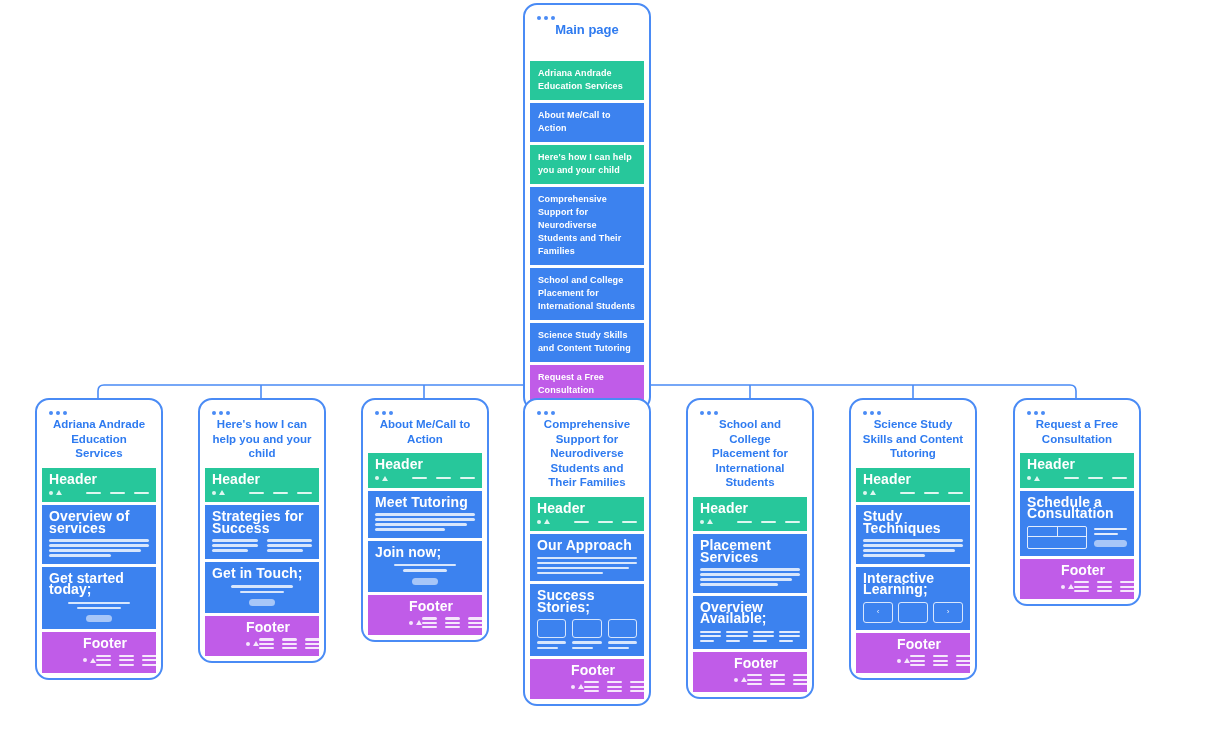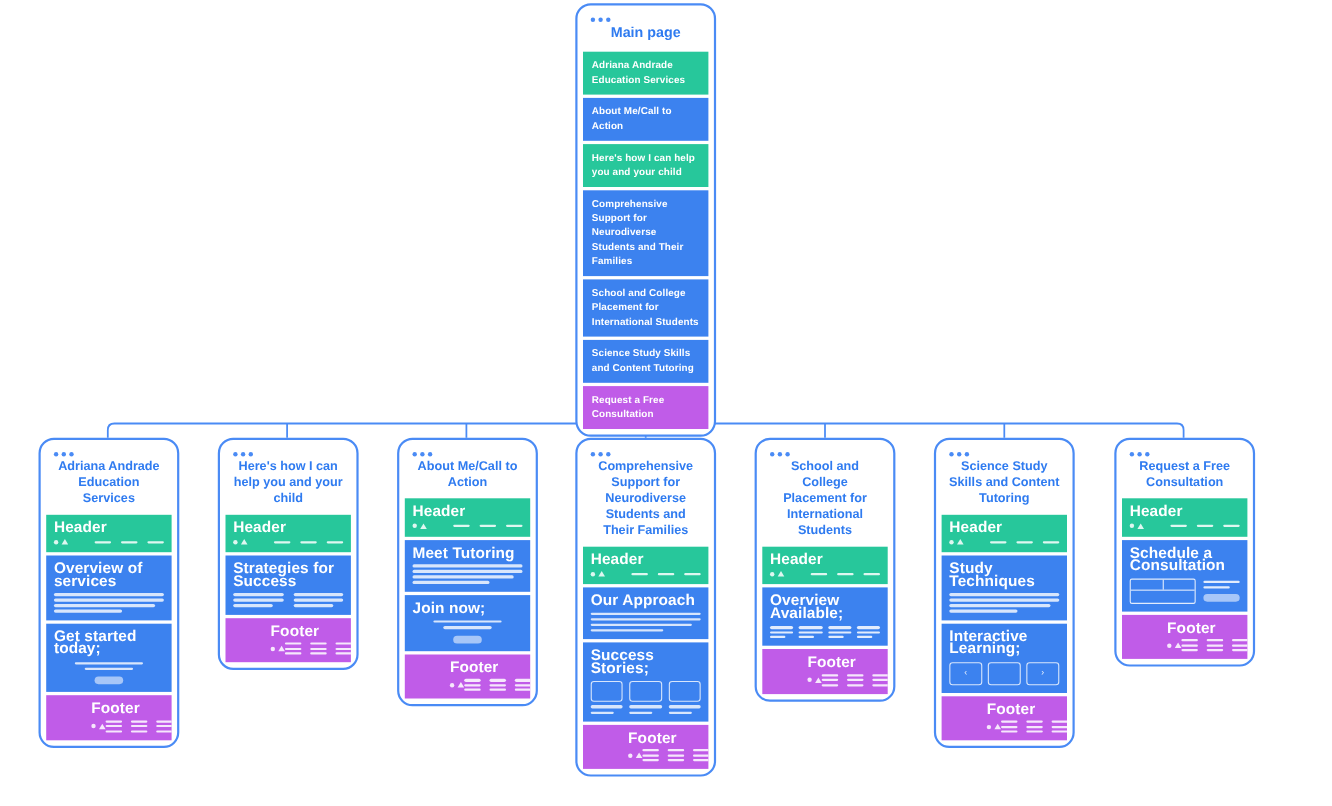--- a/index.html
+++ b/index.html
@@ -31,21 +31,21 @@
   }
   .dots i{width:4px;height:4px;border-radius:50%;background:#4A8BF5;display:block;}
   .card-title{
     color:#2F7BF0;
     font-weight:bold;
     font-size:11.5px;
     line-height:14.6px;
     text-align:center;
     padding:0 6px 7px 6px;
   }
-  .card.root .card-title{font-size:13px;line-height:16px;padding-bottom:9px;}
+  .card.root .card-title{font-size:13px;line-height:16px;padding-bottom:23px;}
 
   
   .sec{
     position:relative;
     box-sizing:border-box;
     padding:6px 7px 7px 7px;
     color:#ffffff;
     overflow:hidden;
   }
   .sec.green{background:#27C79B;}
@@ -267,20 +267,28 @@
                 <span style="width:100%"></span>
                 <span style="width:80%"></span>
               </div>
               <div>
                 <span style="width:100%"></span>
                 <span style="width:100%"></span>
                 <span style="width:80%"></span>
               </div>
             </div>
      </div>
+          <div class="sec blue">
+       <div class="sec-label">Get in Touch;</div>
+       <div class="cta">
+              <span class="l" style="width:62%"></span>
+              <span class="l" style="width:44%"></span>
+              <div class="pill"></div>
+            </div>
+     </div>
           <div class="sec purple">
        <div class="sec-label">Footer</div>
        <div class="ftr-row">
       <div class="brand">
         <span class="cir"></span>
         <span class="tri"></span>
       </div>
       <div class="ftr-cols">
                 <div>
         <span></span>
@@ -464,20 +472,29 @@
         <span class="tri"></span>
       </div>
       <div class="nav">
         <span></span>
         <span></span>
         <span></span>
       </div>
     </div>
      </div>
           <div class="sec blue">
+       <div class="sec-label">Placement Services</div>
+       <div class="lines">
+              <span style="width:100%"></span>
+              <span style="width:100%"></span>
+              <span style="width:92%"></span>
+              <span style="width:78%"></span>
+            </div>
+     </div>
+          <div class="sec blue">
        <div class="sec-label">Overview Available;</div>
        <div class="quads">
               <div class="q">
         <span style="width:100%"></span>
         <span style="width:100%"></span>
         <span style="width:66%"></span>
       </div>
               <div class="q">
         <span style="width:100%"></span>
         <span style="width:100%"></span>

